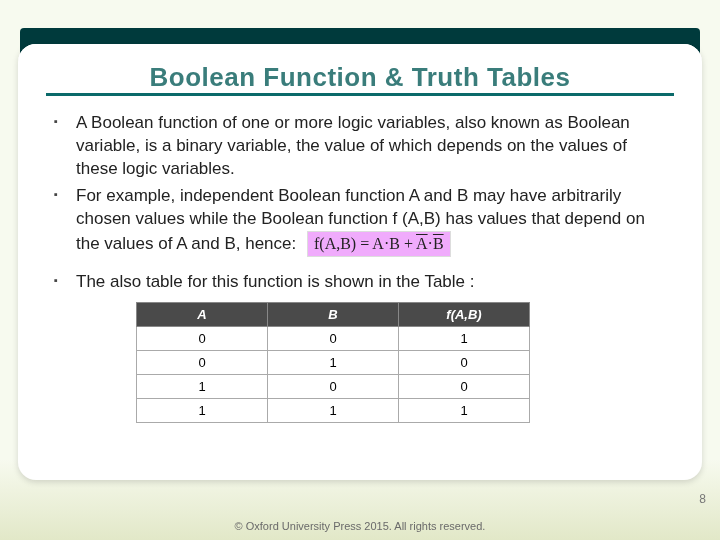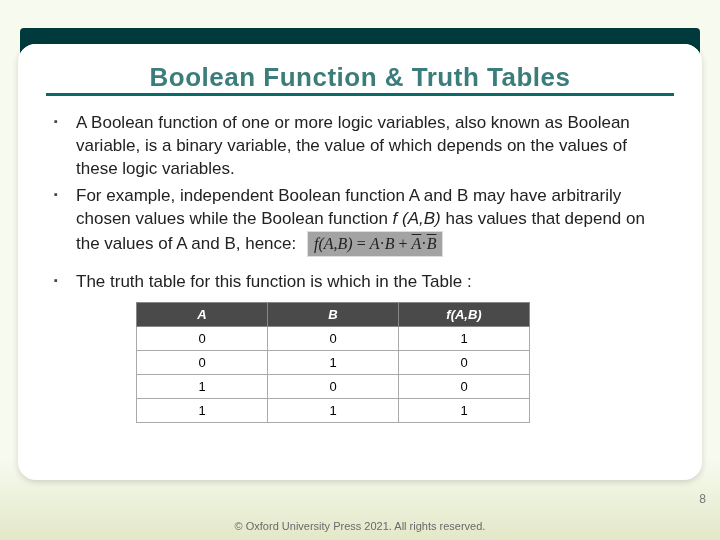--- a/index.html
+++ b/index.html
@@ -66,28 +66,28 @@
     position: absolute;
     left: 2px;
     top: 2px;
     font-size: 11px;
     color: #444;
   }
   .formula {
     display: inline-block;
     vertical-align: middle;
     font-family: "Times New Roman", serif;
-    background: #a3a3a3;
+    background: #f0abfc;
     border: 1px solid #ddd;
     padding: 1px 6px 2px 6px;
     font-size: 16px;
     margin-left: 6px;
   }
   .ov { text-decoration: overline; }
-  .itx { font-style: italic; }
+  .itx { }
   .tt-wrap {
     margin: 8px 0 0 90px;
   }
   table.truth {
     border-collapse: collapse;
     font-size: 13px;
   }
   table.truth th {
     background: #4a4a4a;
     color: #fff;
@@ -134,21 +134,21 @@
       <li>
         <span>For example, independent Boolean function A and B may have arbitrarily chosen values while the Boolean function </span><span class="itx">f (A,B)</span><span> has values that depend on the values of A and B, hence:</span>
         <span class="formula">
           <span class="itx">f(A,B)</span><span> = </span><span class="itx">A</span><span>·</span><span class="itx">B</span><span> + </span><span class="itx ov">A</span><span>·</span><span class="itx ov">B</span>
         </span>
       </li>
     </ul>
 
     <ul class="bullets" style="margin-top:14px;">
       <li>
-        <span>The truth table for this function is which in the Table :</span>
+        <span>The also table for this function is shown in the Table :</span>
       </li>
     </ul>
 
     <div class="tt-wrap">
       <table class="truth">
         <thead>
           <tr>
             <th>A</th>
             <th>B</th>
             <th>f(A,B)</th>
@@ -174,14 +174,14 @@
             <td>1</td>
             <td>1</td>
             <td>1</td>
           </tr>
         </tbody>
       </table>
     </div>
   </div>
 
   <div class="page-num">8</div>
-  <div class="footer">© Oxford University Press 2021. All rights reserved.</div>
+  <div class="footer">© Oxford University Press 2015. All rights reserved.</div>
 </div>
 
 </body></html>

